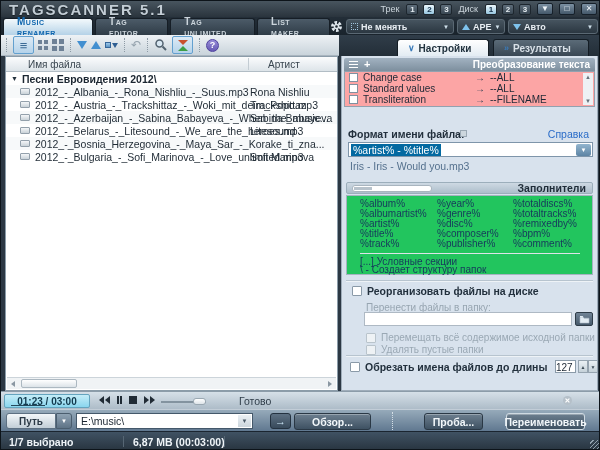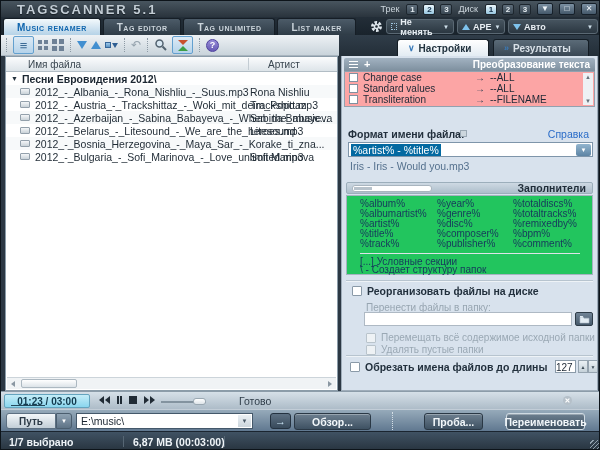--- a/index.html
+++ b/index.html
@@ -4,21 +4,21 @@
 <style>
   * { margin:0; padding:0; box-sizing:border-box; }
   html,body { width:600px; height:450px; }
   body { font-family:"Liberation Sans", sans-serif; background:#2c3844; }
   .app { position:relative; width:600px; height:450px; overflow:hidden;
          background:#2c3844; border:1px solid #0d141a; }
 
   
   .titlebar { position:absolute; left:0; top:0; width:600px; height:16px;
     background:linear-gradient(#48555f,#2a343d); display:flex; align-items:center; }
-  .logo { margin-left:16px; font-size:13px; font-weight:bold; letter-spacing:2px;
+  .logo { margin-left:8px; font-size:15px; font-weight:bold; letter-spacing:2px;
     color:#c3cdd5; text-shadow:0 1px 1px #141c22; }
   .tb-right { margin-left:auto; display:flex; align-items:center; gap:4px; padding-right:4px; }
   .tb-label { font-size:9px; color:#cdd6dd; margin:0 2px; }
   .digit { width:12px; height:11px; display:flex; align-items:center; justify-content:center;
     font-size:8px; font-weight:bold; color:#e4ecf1; border:1px solid #1d262e; border-radius:2px;
     background:linear-gradient(#5e6d7a,#394753); margin-left:1px; }
   .digit.active { background:linear-gradient(#ecf7fc,#97c6e0); color:#143049; }
   .winbtn { width:16px; height:12px; margin-left:2px; display:flex; align-items:center; justify-content:center;
     font-size:8px; color:#f0f6fa; border:1px solid #16202a; border-radius:2px;
     background:linear-gradient(#7档,#44586a); background:linear-gradient(#78embedded,#44586a);
@@ -31,21 +31,21 @@
   .mtab { height:17px; padding:0 13px; display:flex; align-items:center;
     font-size:10px; font-weight:bold; font-variant:small-caps; letter-spacing:.5px;
     color:#ccd5dc; background:linear-gradient(#4c5b68,#2f3c47);
     border:1px solid #161e26; border-bottom:none; border-radius:3px 3px 0 0; margin-left:2px; }
   .mtab.active { background:linear-gradient(#f3f9fc,#b5d2e7); color:#1066ae; }
   .tabbar-right { margin-left:auto; display:flex; align-items:center; gap:3px; padding-right:3px; padding-bottom:1px; }
   .ddl { height:15px; display:flex; align-items:center; gap:3px; padding:0 4px;
     font-size:9px; font-weight:bold; color:#e8eef3; border:1px solid #5a6873; border-radius:3px;
     background:linear-gradient(#46545f,#2b3741); }
   .ddl .caret { margin-left:auto; font-size:6px; color:#cfe0ea; }
-  .ddl-case { width:68px; } .ddl-save { width:48px; } .ddl-read { width:90px; }
+  .ddl-case { width:108px; } .ddl-save { width:48px; } .ddl-read { width:90px; }
   .sel-ic { width:7px; height:7px; border:1px dotted #9fc4dd; }
   .tri-up-s { width:0; height:0; border-left:4px solid transparent; border-right:4px solid transparent;
     border-bottom:6px solid #7ec2ec; }
   .tri-dn-s { width:0; height:0; border-left:4px solid transparent; border-right:4px solid transparent;
     border-top:6px solid #7ec2ec; }
   .gear { width:13px; height:13px; }
 
   
   .toolstrip { position:absolute; left:0; top:34px; width:600px; height:21px; }
   .toolbar { position:absolute; left:0; top:0; width:338px; height:21px;

